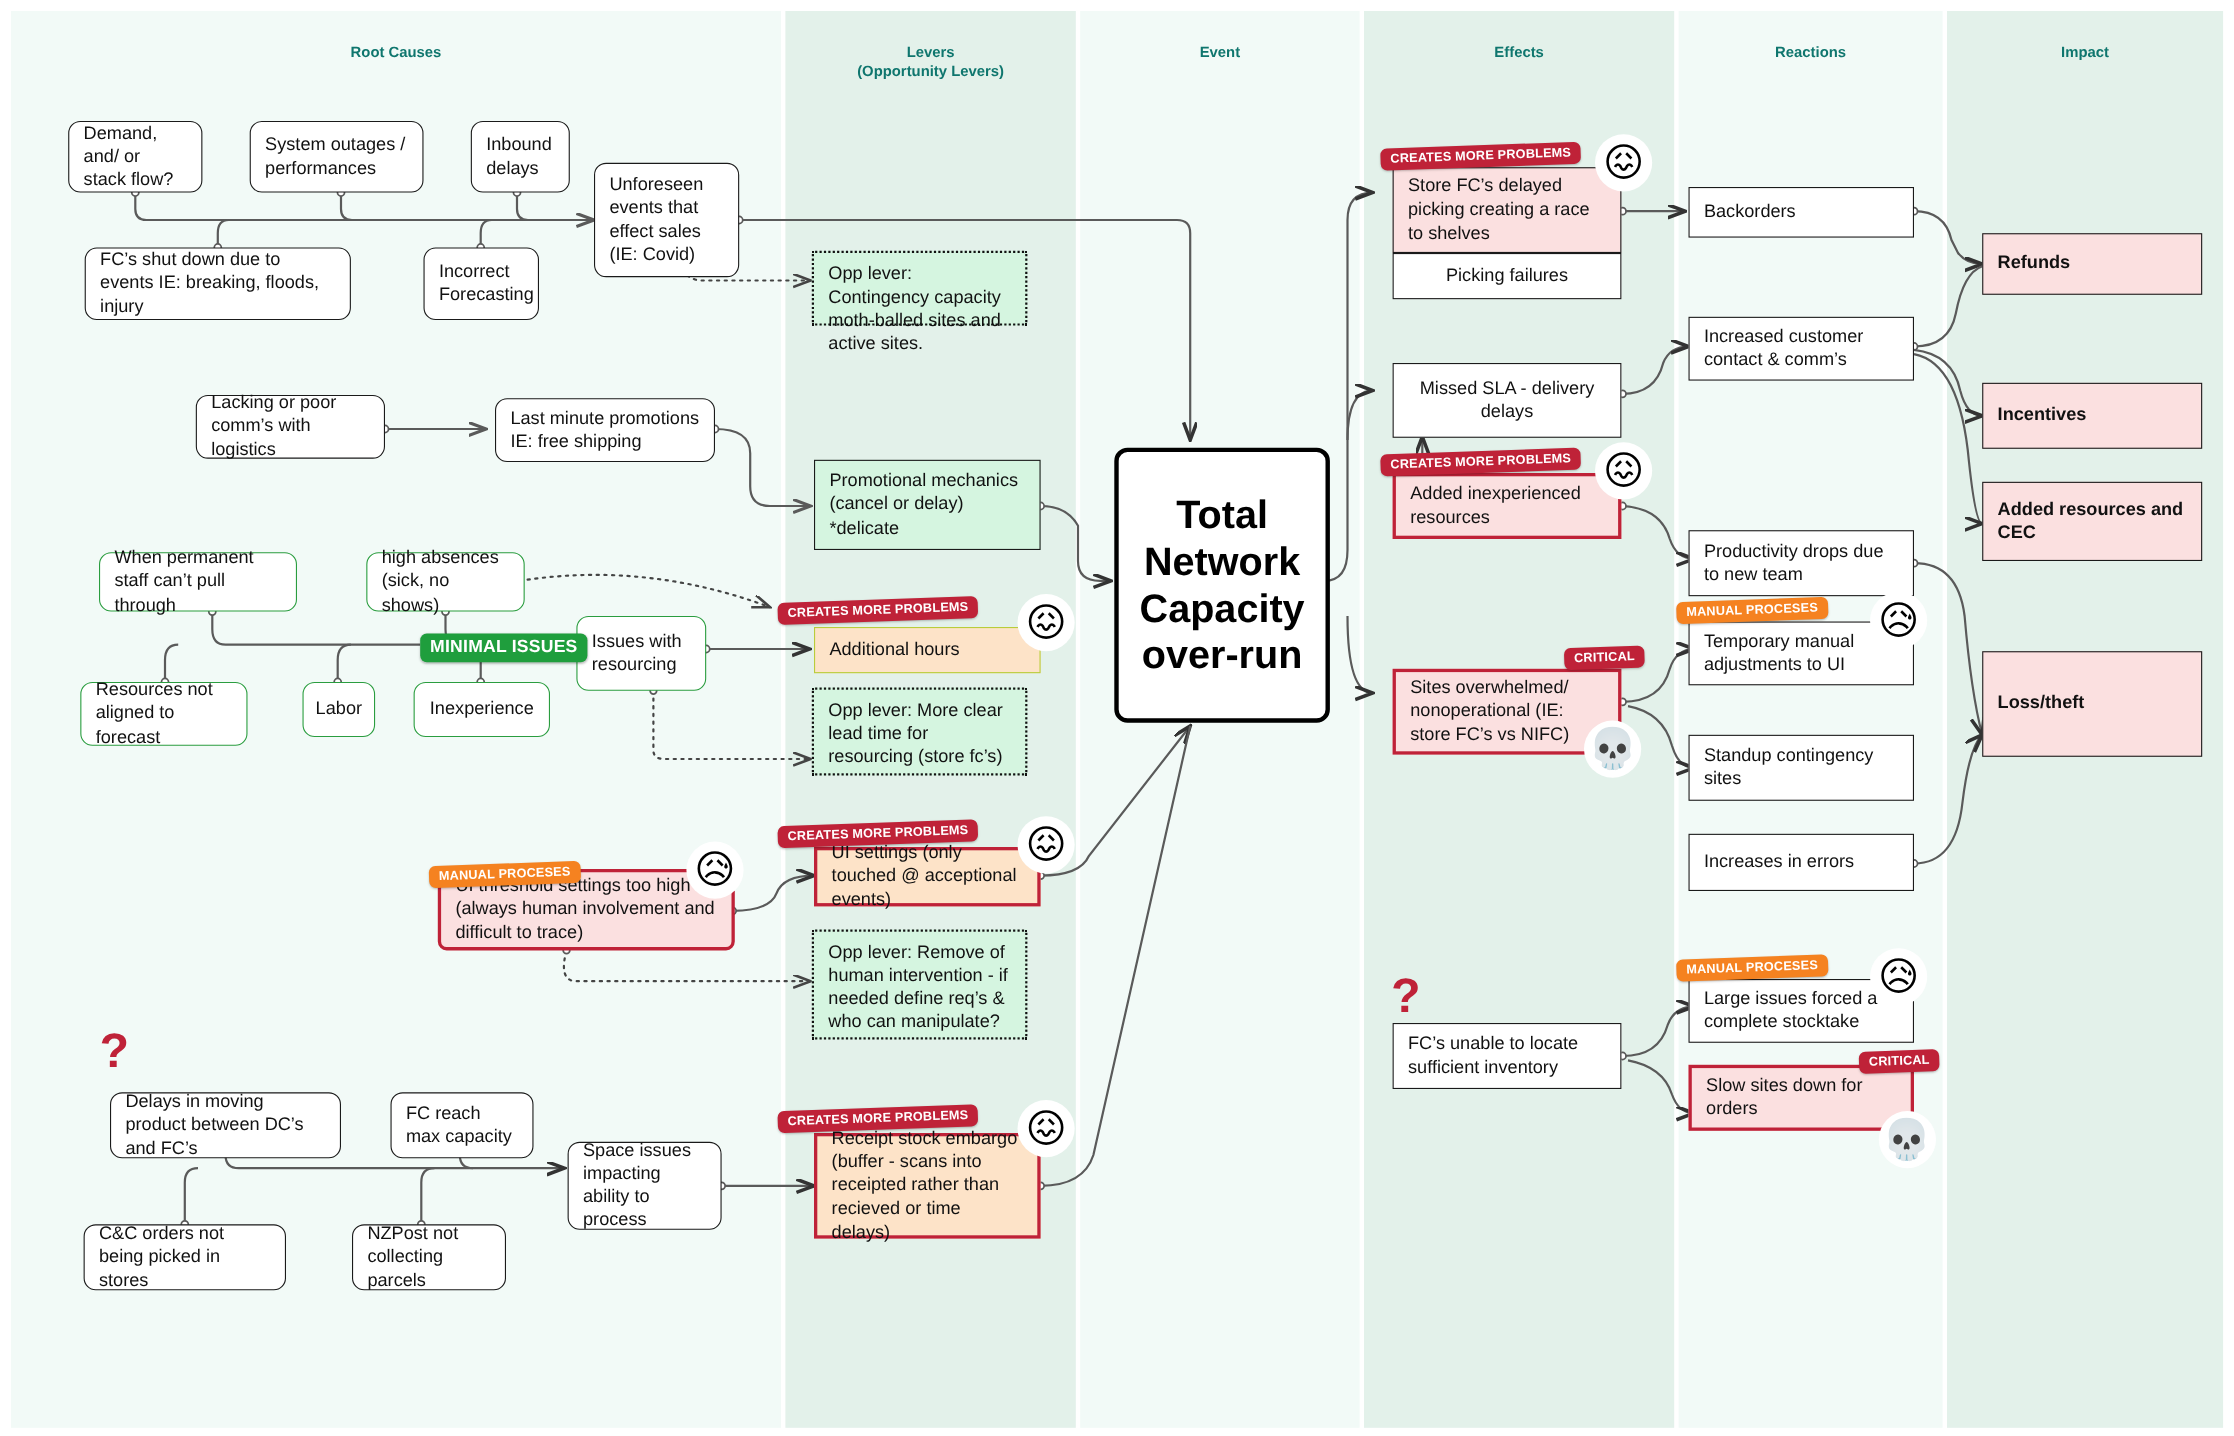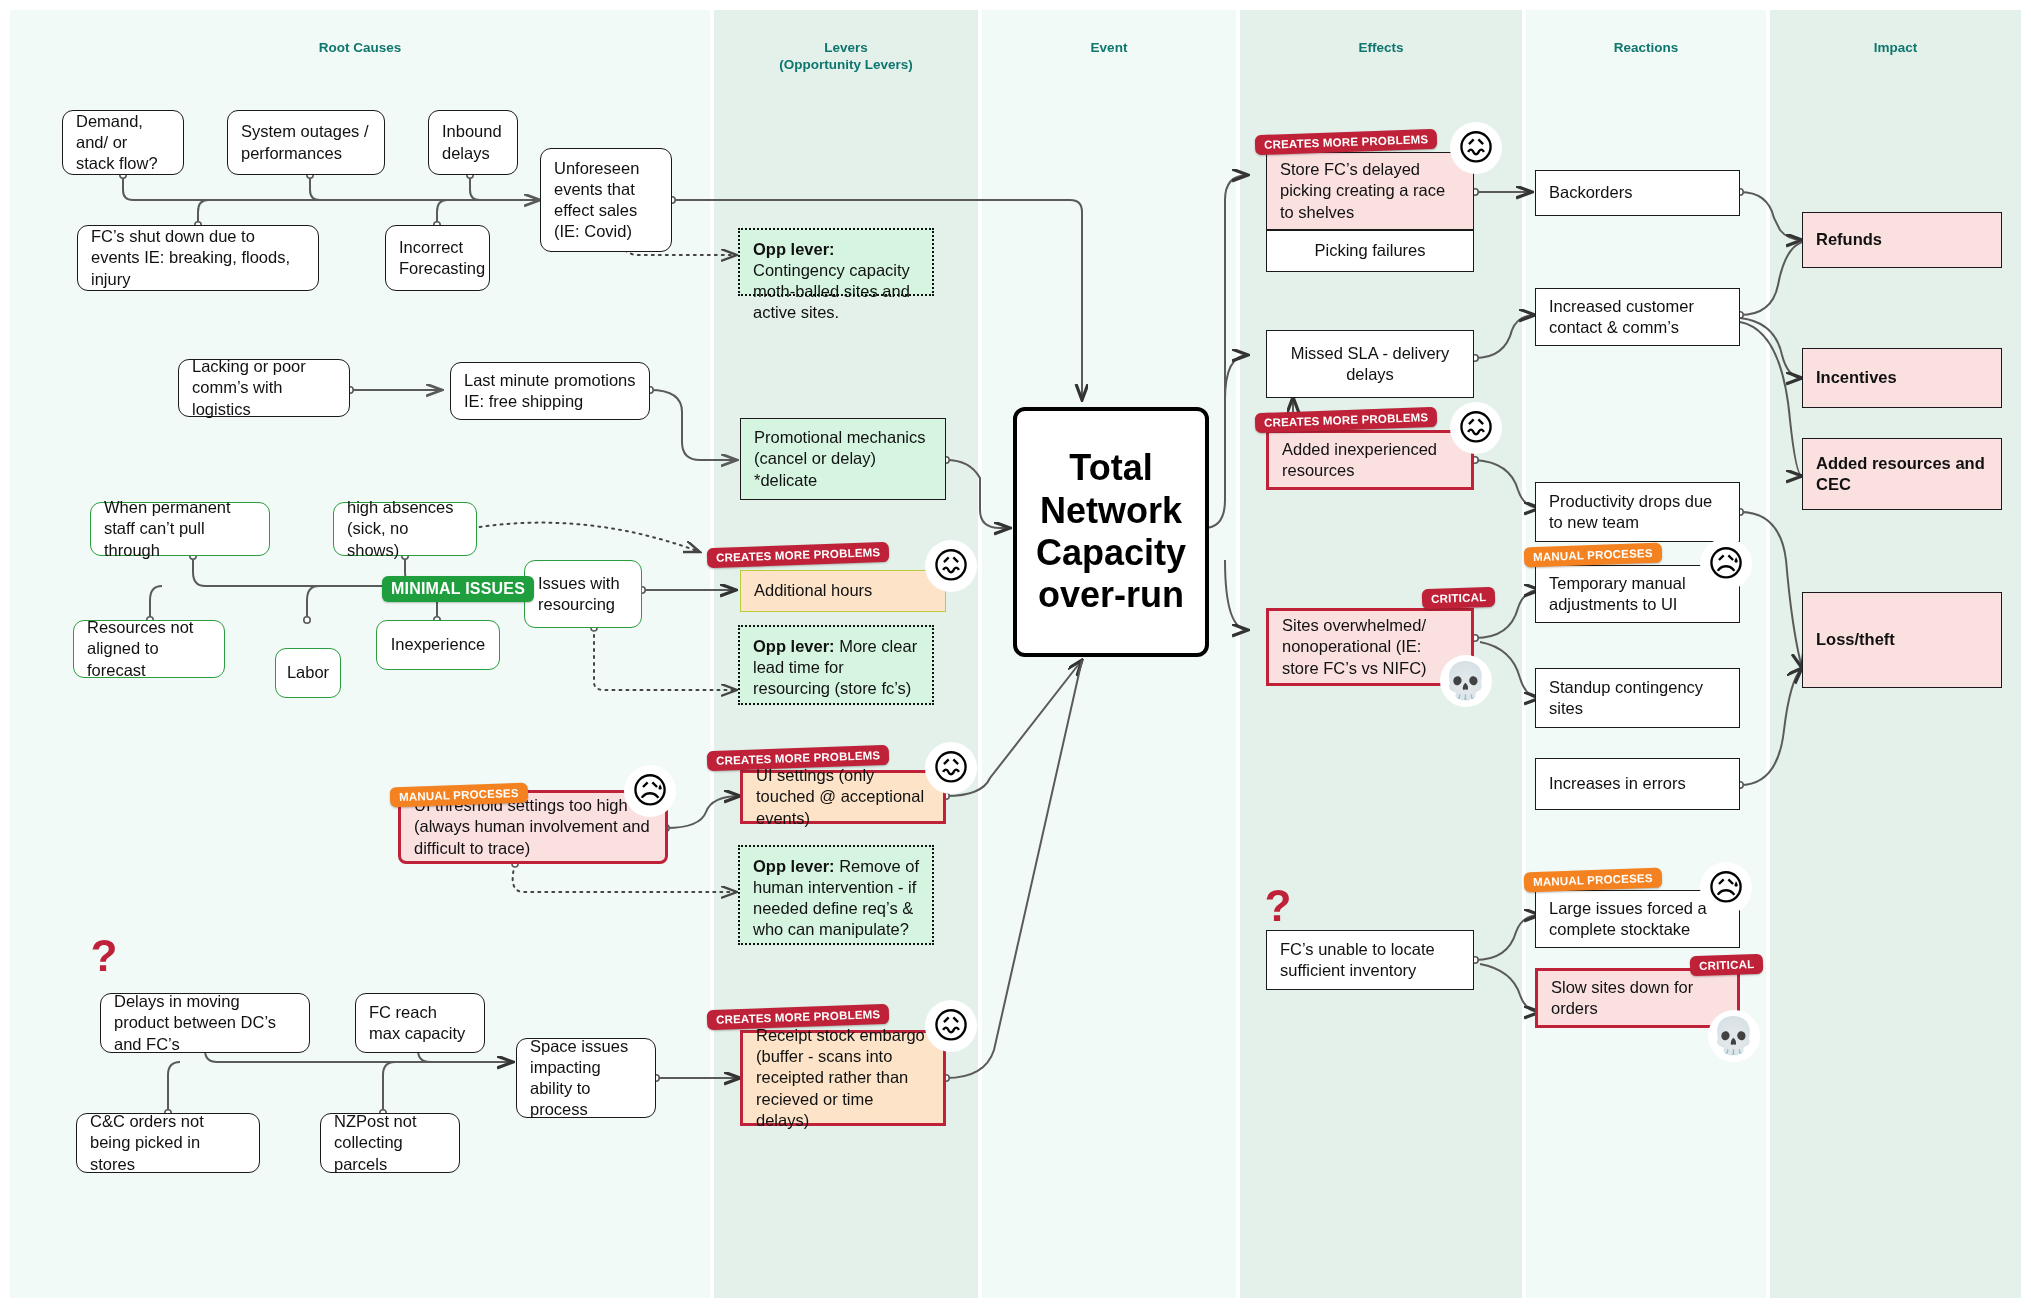--- a/index.html
+++ b/index.html
@@ -21,21 +21,21 @@
   .node.greenfill{background:#d5f5e0;border:1.6px solid #1a1a1a;border-radius:0;}
   .node.pinkfill{background:#fbe0e0;border:1.6px solid #1a1a1a;}
   .node.redborder{border:3px solid #bf2238;background:#fbe0e0;border-radius:8px;}
   .node.redborder-sq{border:3px solid #bf2238;background:#fbe0e0;border-radius:0;}
   .node.yellowtop{background:#fde3c8;border:1.6px solid #b9cc3a;border-radius:0;}
   .node.impact{background:#fbe0e0;border:1.6px solid #1a1a1a;font-weight:bold;border-radius:0;}
   .node.center{justify-content:center;text-align:center;}
   .node.dotted{border:2px dotted #111;background:#d5f5e0;border-radius:0;align-items:flex-start;}
 
   
-  .oplabel{font-weight:bold;}
+  .oplabel{font-weight:normal;}
 
   
   #event-node{position:absolute;left:1013px;top:407px;width:188px;height:242px;
     border:4px solid #000;border-radius:12px;background:#fff;
     display:flex;align-items:center;justify-content:center;text-align:center;
     font-size:36px;font-weight:bold;line-height:1.18;color:#000;}
 
   
   .tag{position:absolute;color:#fff;font-size:11.5px;font-weight:bold;
        padding:4px 9px;border-radius:6px;white-space:nowrap;letter-spacing:.2px;
@@ -236,21 +236,21 @@
 
   <div class="node green" style="left:90px;top:502px;width:180px;height:54px;">
     <span>When permanent staff can’t pull through</span>
   </div>
   <div class="node green" style="left:333px;top:502px;width:144px;height:54px;">
     <span>high absences (sick, no shows)</span>
   </div>
   <div class="node green" style="left:73px;top:620px;width:152px;height:58px;">
     <span>Resources not aligned to forecast</span>
   </div>
-  <div class="node green center" style="left:275px;top:648px;width:66px;height:50px;">
+  <div class="node green center" style="left:275px;top:620px;width:66px;height:50px;">
     <span>Labor</span>
   </div>
   <div class="node green center" style="left:376px;top:620px;width:124px;height:50px;">
     <span>Inexperience</span>
   </div>
   <div class="node green" style="left:524px;top:560px;width:118px;height:68px;">
     <span>Issues with resourcing</span>
   </div>
   <div class="tag green" style="left:382px;top:576px;">
     <span>MINIMAL ISSUES</span>

